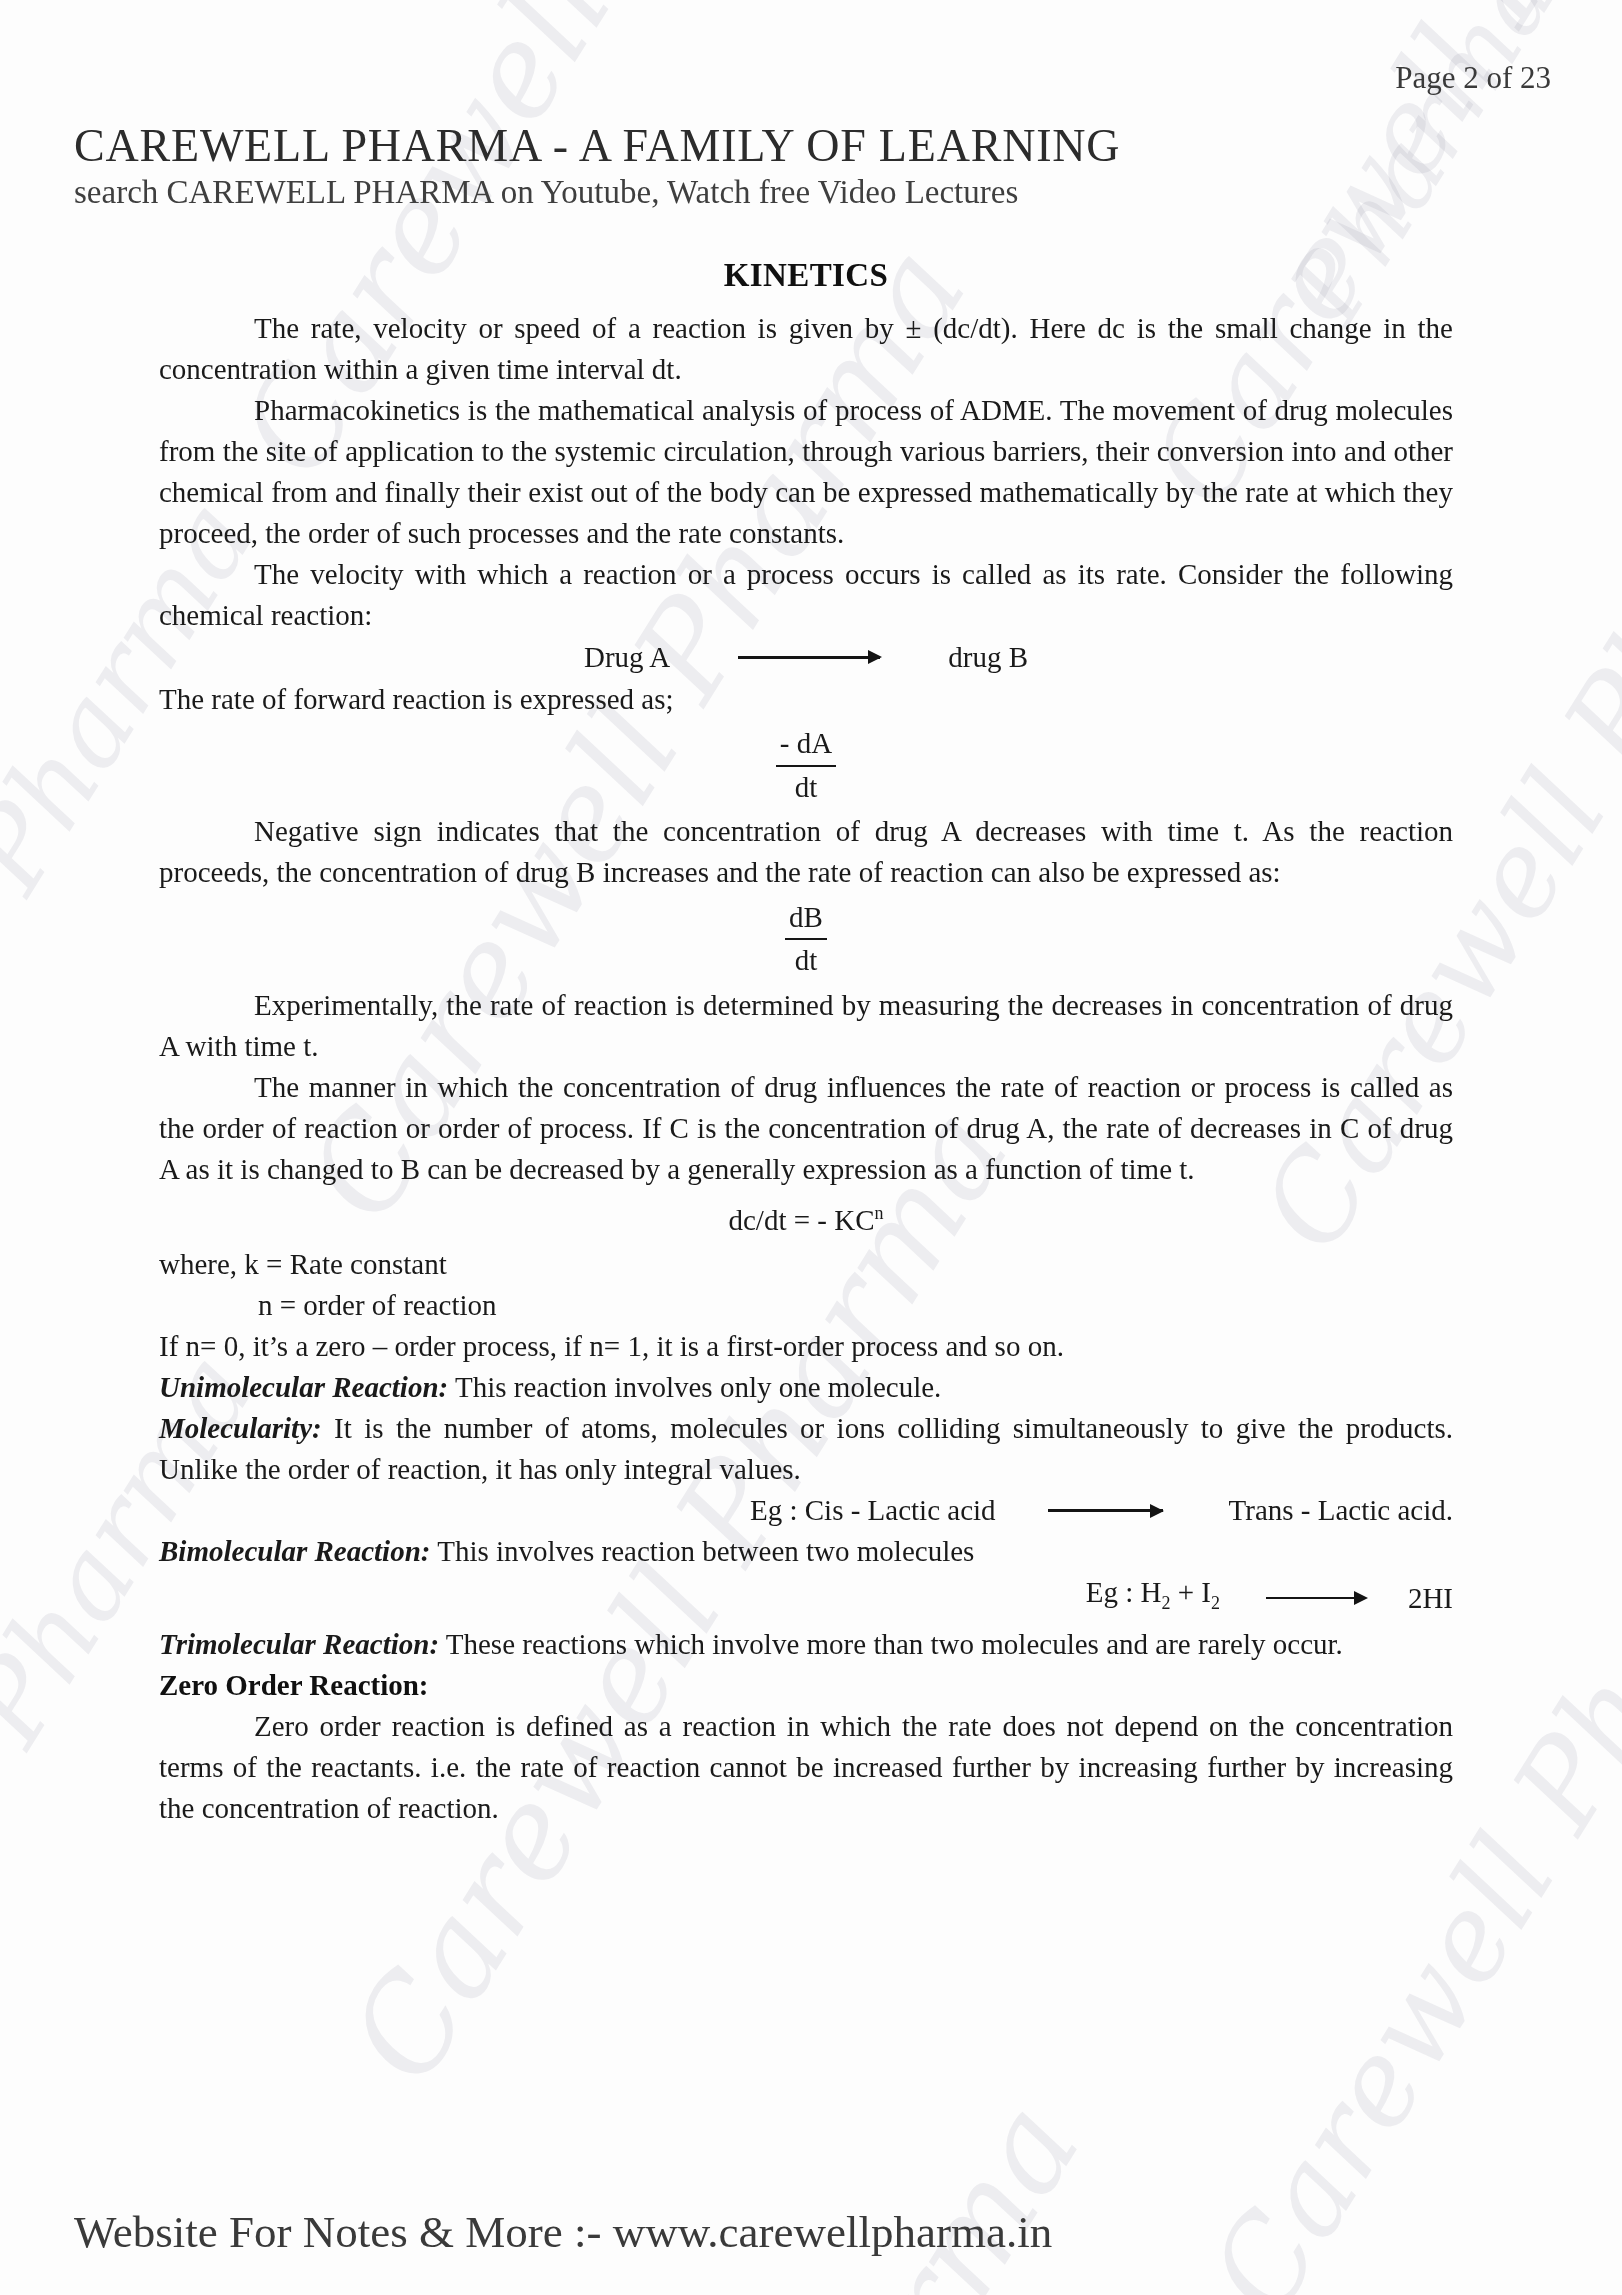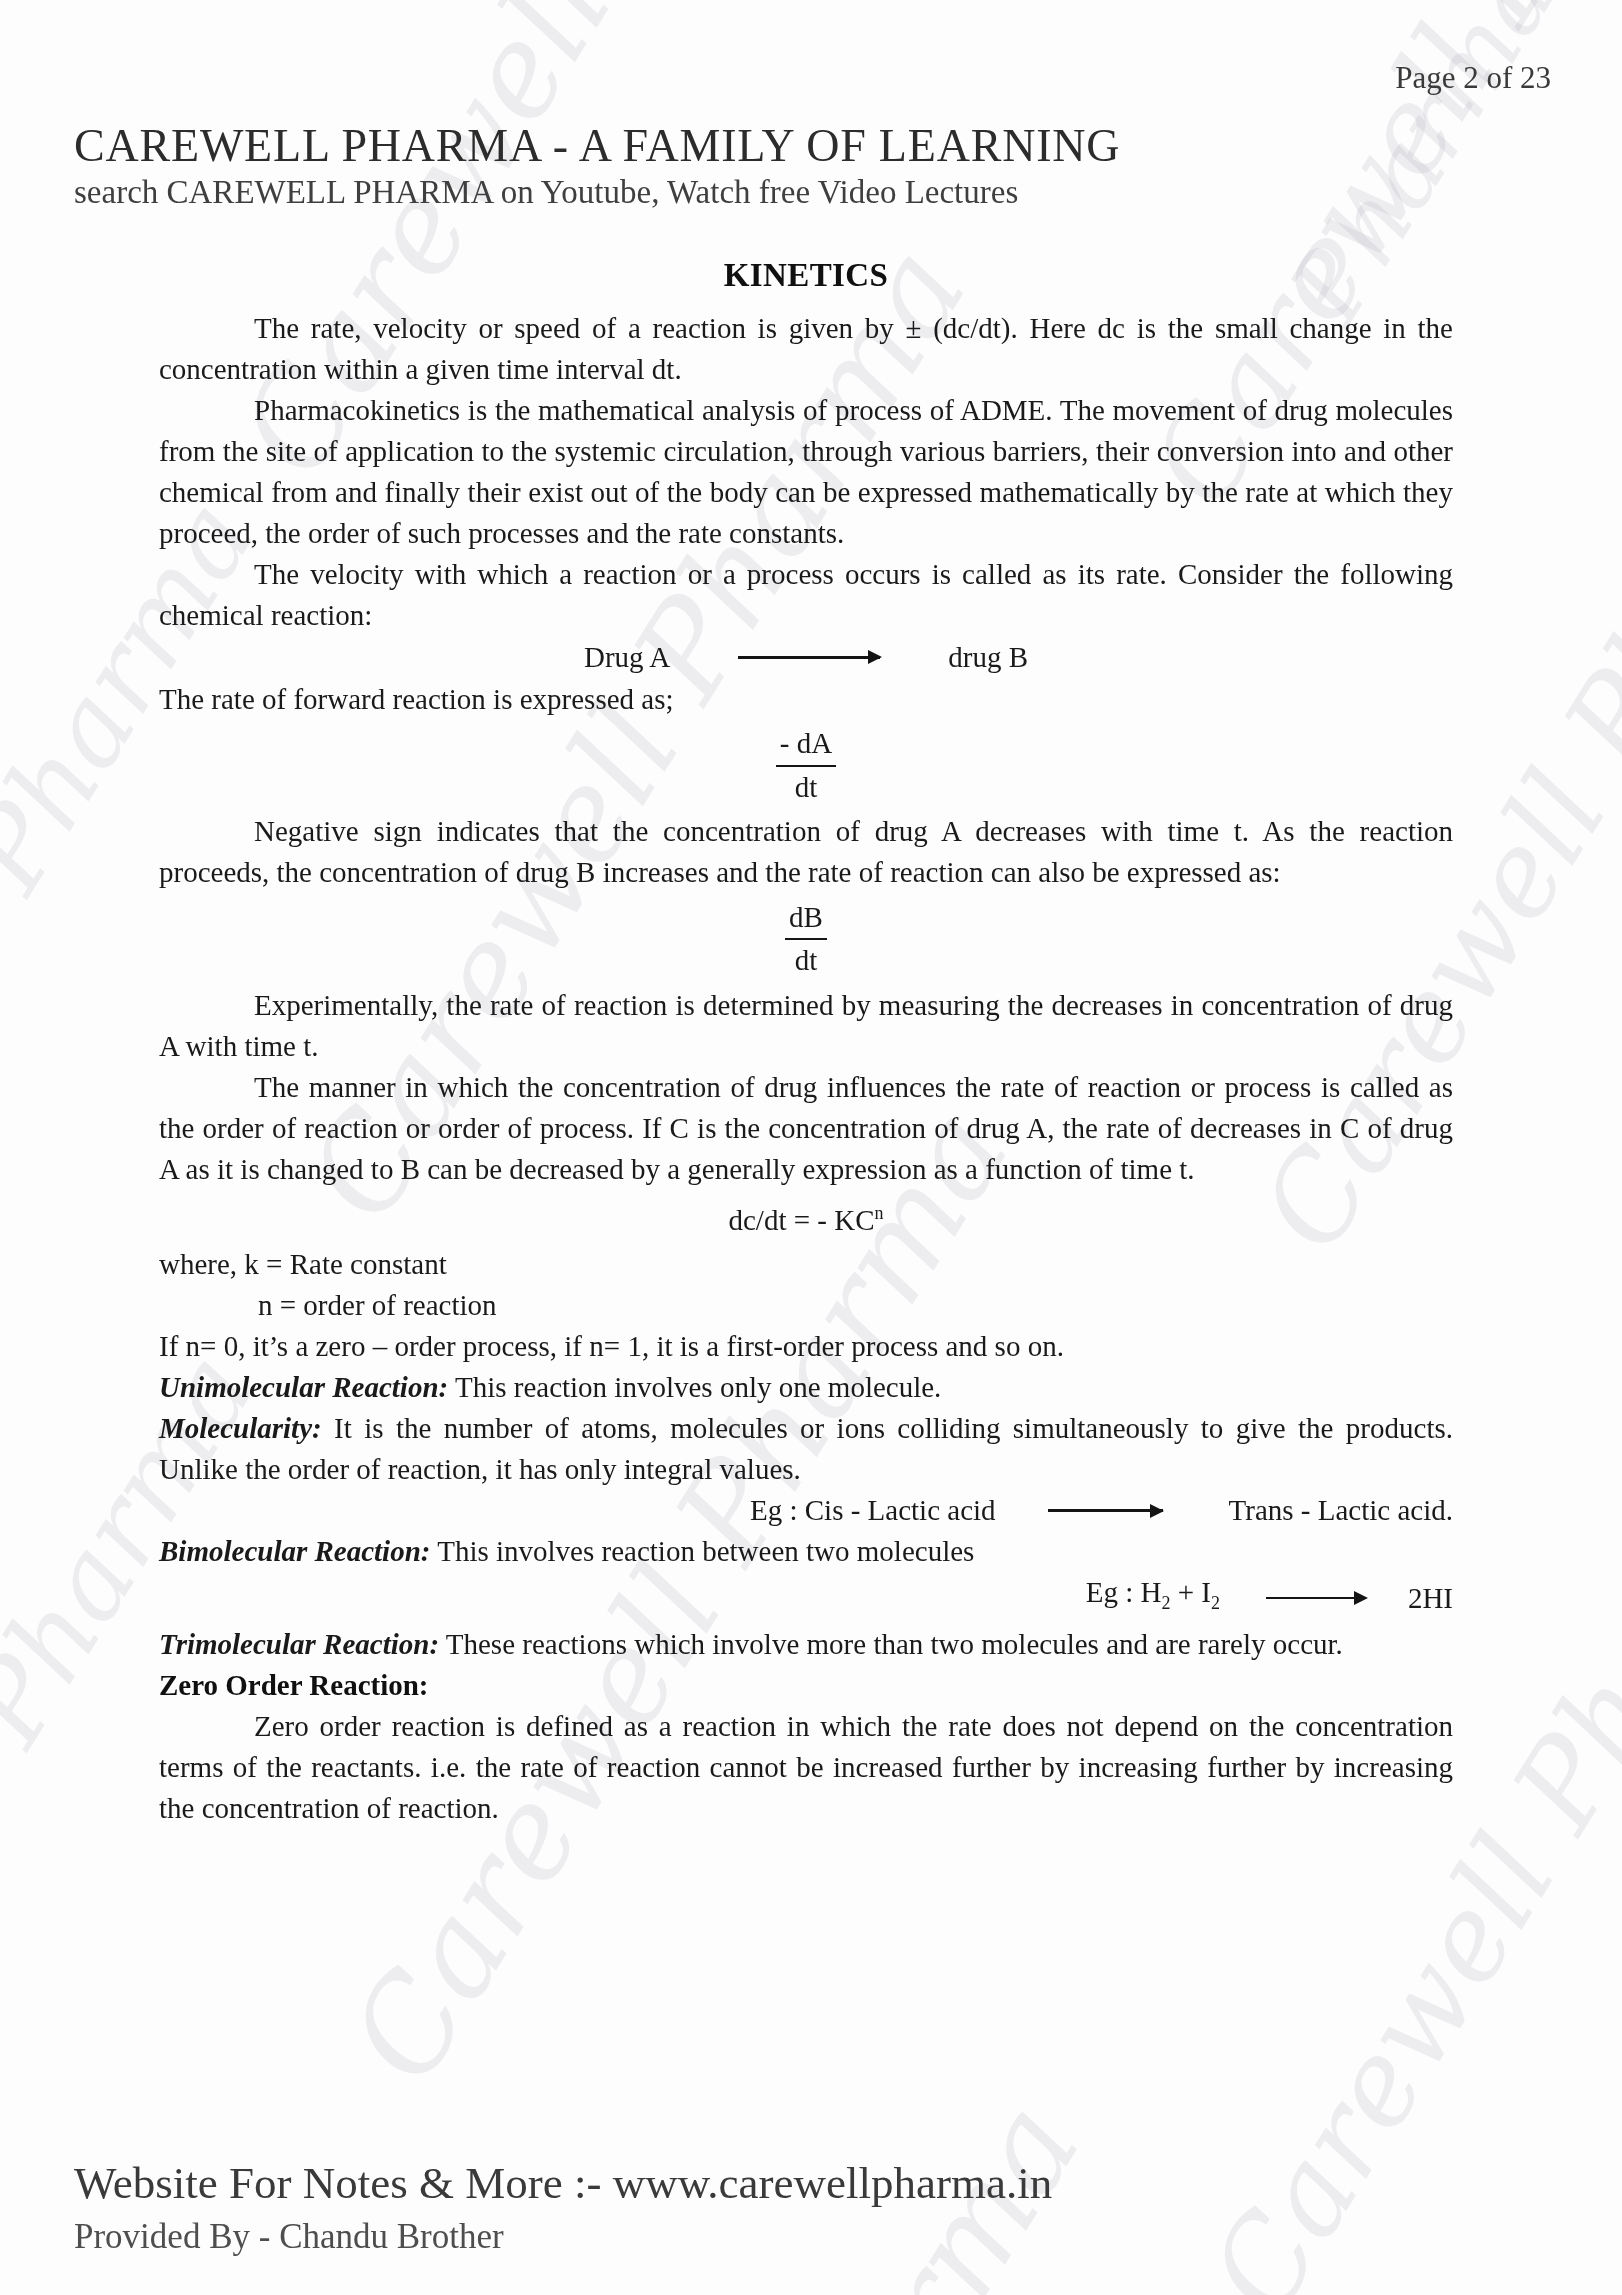--- a/index.html
+++ b/index.html
@@ -159,17 +159,16 @@
     </div>
 
     <p><span class="bi">Trimolecular Reaction:</span><span> These reactions which involve more than two molecules and are rarely occur.</span></p>
 
     <p class="section-heading">Zero Order Reaction:</p>
     <p class="indent">Zero order reaction is defined as a reaction in which the rate does not depend on the concentration terms of the reactants. i.e. the rate of reaction cannot be increased further by increasing further by increasing the concentration of reaction.</p>
   </div>
 
   <div class="footer">
     <div class="footer-site">Website For Notes &amp; More :- www.carewellpharma.in</div>
-    <div class="footer-provided">Provided By - Chandu Brother</div>
   </div>
 
 </div>
 
 
 </body></html>

